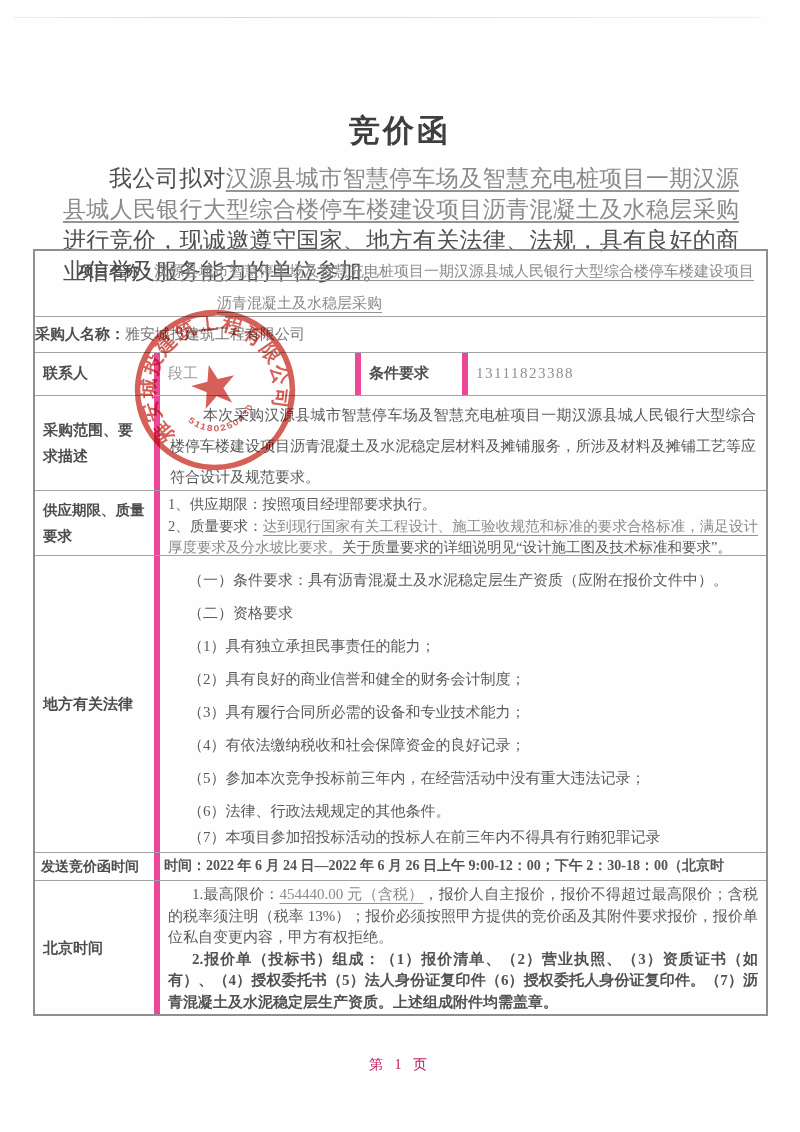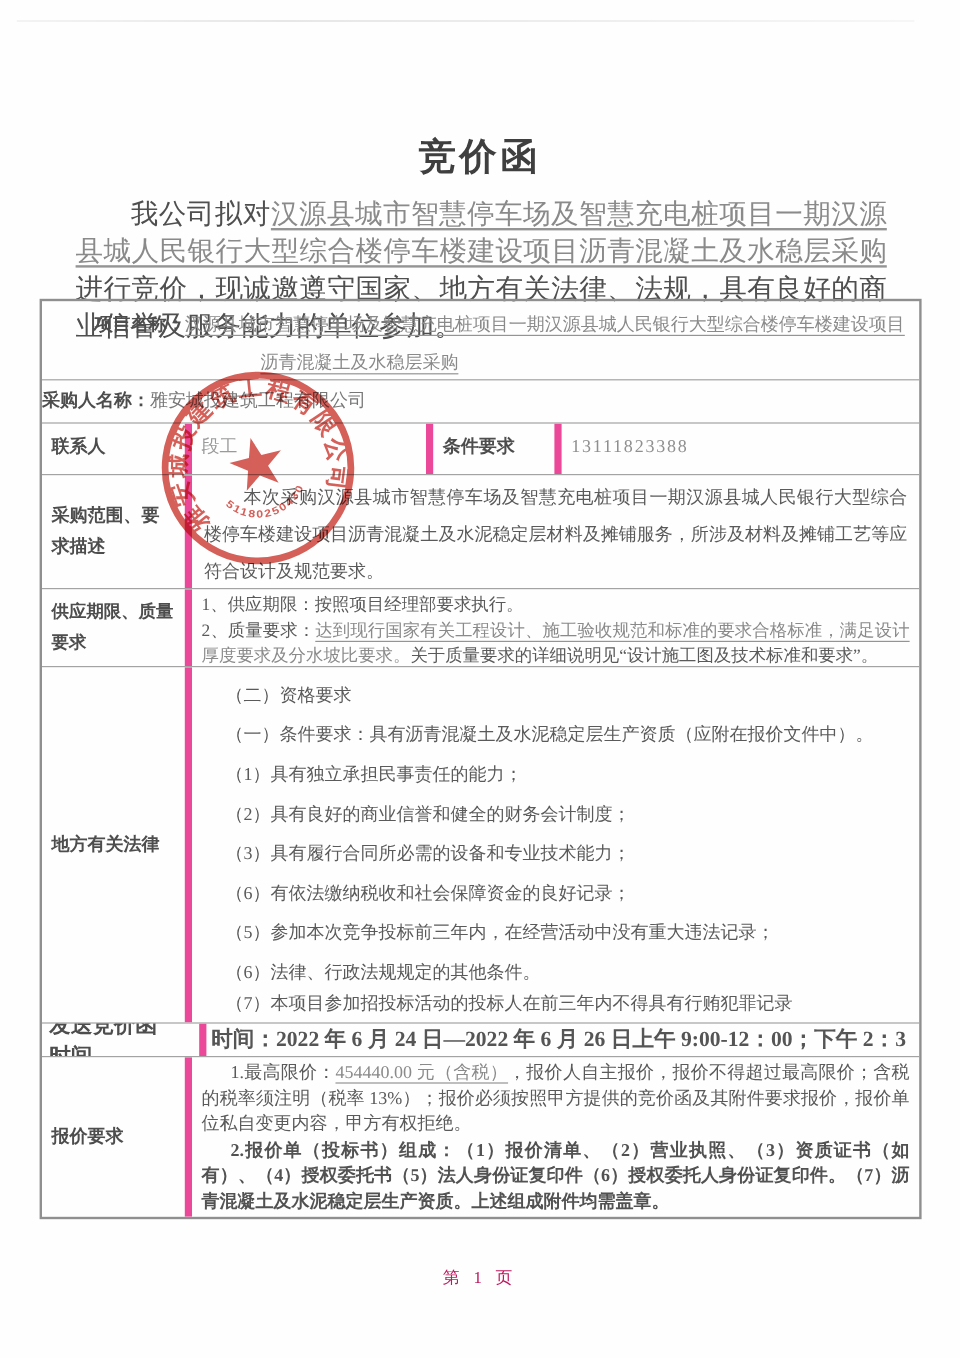--- a/index.html
+++ b/index.html
@@ -60,21 +60,21 @@
   .row-supply { height:65px; font-size:14.5px; }
   .row-supply .label-col { text-align:left; justify-content:center; }
   .row-supply .content-col { padding:3px 8px 0 8px; line-height:21.5px; text-align:justify; }
   
   .row-qual { height:297px; }
   .row-qual .content-col { padding:14px 10px 0 28px; }
   .qual-item { line-height:20px; margin-bottom:13px; }
   .qual-item:nth-child(8) { margin-bottom:6px; }
   .qual-item:last-child { margin-bottom:0; }
   
-  .row-time { height:28px; font-size:18px;gap:12px; }
+  .row-time { height:28px; font-size:14px; }
   .row-time .label-col { padding:0 6px; }
   .row-time .content-col { line-height:26px; padding:0 4px; font-weight:600; color:#555; }
   
   .row-quote { height:134px; }
   .row-quote .content-col { padding:3px 8px 0 8px; line-height:21.5px; text-align:justify; }
   .row-quote p { text-indent:1.6em; }
   .quote-p2 { font-weight:600; color:#525252; }
 
   .page-footer {
     position:absolute; top:1056px; left:0; width:100%; text-align:center;
@@ -130,42 +130,42 @@
         <div>1、供应期限：按照项目经理部要求执行。</div>
         <div><span>2、质量要求：</span><span class="u lt">达到现行国家有关工程设计、施工验收规范和标准的要求合格标准，满足设计厚度要求及分水坡比要求。</span><span>关于质量要求的详细说明见“设计施工图及技术标准和要求”。</span></div>
       </div>
     </div>
 
     <div class="t-row row-qual">
       <div class="t-cell label-col">
           <span class="lbl">地方有关法律</span>
         </div>
       <div class="t-cell content-col">
+        <div class="qual-item">（一）条件要求：具有沥青混凝土及水泥稳定层生产资质（应附在报价文件中）。</div>
         <div class="qual-item">（二）资格要求</div>
-        <div class="qual-item">（一）条件要求：具有沥青混凝土及水泥稳定层生产资质（应附在报价文件中）。</div>
         <div class="qual-item">（1）具有独立承担民事责任的能力；</div>
         <div class="qual-item">（2）具有良好的商业信誉和健全的财务会计制度；</div>
         <div class="qual-item">（3）具有履行合同所必需的设备和专业技术能力；</div>
-        <div class="qual-item">（6）有依法缴纳税收和社会保障资金的良好记录；</div>
+        <div class="qual-item">（4）有依法缴纳税收和社会保障资金的良好记录；</div>
         <div class="qual-item">（5）参加本次竞争投标前三年内，在经营活动中没有重大违法记录；</div>
         <div class="qual-item">（6）法律、行政法规规定的其他条件。</div>
         <div class="qual-item">（7）本项目参加招投标活动的投标人在前三年内不得具有行贿犯罪记录</div>
       </div>
     </div>
 
     <div class="t-row row-time">
       <div class="t-cell label-col">
           <span class="lbl">发送竞价函时间</span>
         </div>
       <div class="t-cell content-col">时间：2022 年 6 月 24 日—2022 年 6 月 26 日上午 9:00-12：00；下午 2：30-18：00（北京时间）。</div>
     </div>
 
     <div class="t-row row-quote">
       <div class="t-cell label-col">
-          <span class="lbl">报价要求</span>
+          <span class="lbl">北京时间</span>
         </div>
       <div class="t-cell content-col">
         <p><span>1.最高限价：</span><span class="u lt">454440.00 元（含税）</span><span>，报价人自主报价，报价不得超过最高限价；含税的税率须注明（税率 13%）；报价必须按照甲方提供的竞价函及其附件要求报价，报价单位私自变更内容，甲方有权拒绝。</span></p>
         <p class="quote-p2">2.报价单（投标书）组成：（1）报价清单、（2）营业执照、（3）资质证书（如有）、（4）授权委托书（5）法人身份证复印件（6）授权委托人身份证复印件。（7）沥青混凝土及水泥稳定层生产资质。上述组成附件均需盖章。</p>
       </div>
     </div>
 
   </div>
 
   <svg class="stamp" viewBox="0 0 200 200" aria-hidden="true">

